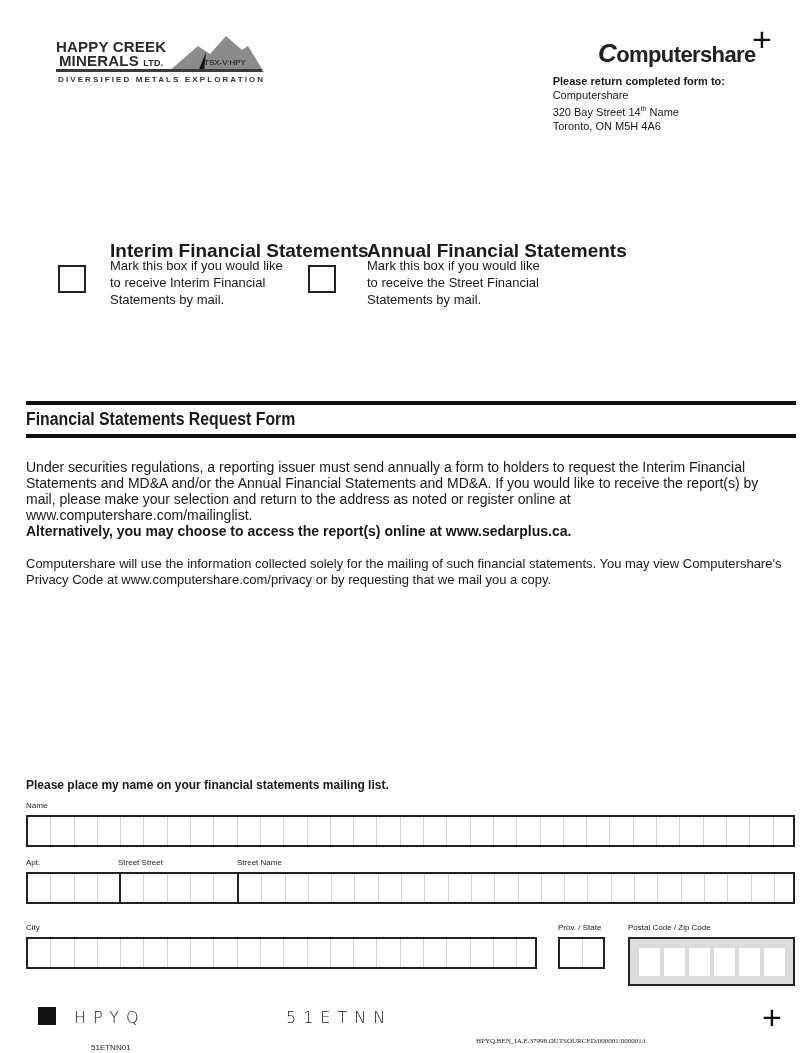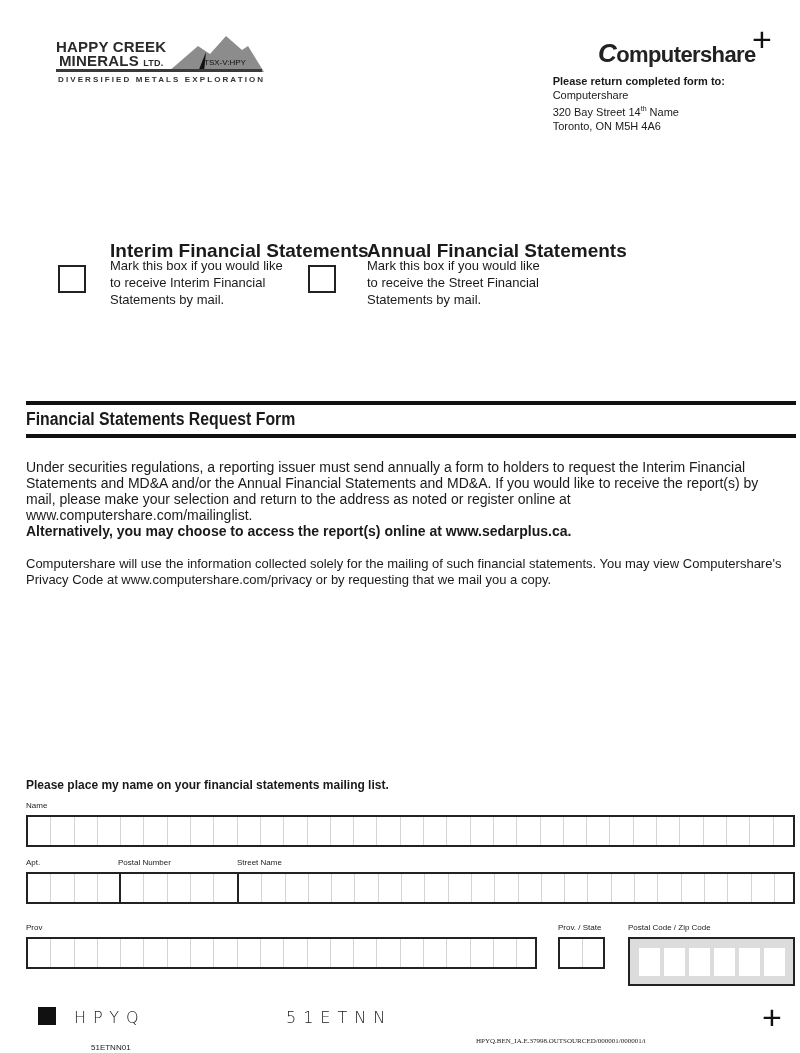--- a/index.html
+++ b/index.html
@@ -132,21 +132,21 @@
     <div class="cell" style="width: 23.3px;"></div>
     <div class="cell" style="width: 23.3px;"></div>
     <div class="cell" style="width: 23.3px;"></div>
     <div class="cell" style="width: 23.3px;"></div>
     <div class="cell" style="width: 23.3px;"></div>
     <div class="cell" style="width: 23.3px;"></div>
     <div class="cell" style="width: 23.3px;"></div>
   </div>
 
 <div class="abs lbl" style="left:26px; top:858px;">Apt.</div>
-<div class="abs lbl" style="left:118px; top:858px;">Postal Number</div>
+<div class="abs lbl" style="left:118px; top:858px;">Street Street</div>
 <div class="abs lbl" style="left:237px; top:858px;">Street Name</div>
 <div class="field" style="left:26px; top:872px; width:769px; height:32px;">
   <div class="seg" id="f-apt" style="width:93px;">
       <div class="cell" style="width: 23.3px;"></div>
       <div class="cell" style="width: 23.3px;"></div>
       <div class="cell" style="width: 23.3px;"></div>
       <div class="cell" style="width: 23.3px;"></div>
     </div>
   <div class="seg" id="f-stnum" style="width:118px;">
       <div class="cell" style="width: 23.3px;"></div>
@@ -176,21 +176,21 @@
       <div class="cell" style="width: 23.3px;"></div>
       <div class="cell" style="width: 23.3px;"></div>
       <div class="cell" style="width: 23.3px;"></div>
       <div class="cell" style="width: 23.3px;"></div>
       <div class="cell" style="width: 23.3px;"></div>
       <div class="cell" style="width: 23.3px;"></div>
       <div class="cell" style="width: 23.3px;"></div>
     </div>
 </div>
 
-<div class="abs lbl" style="left:26px; top:923px;">Prov</div>
+<div class="abs lbl" style="left:26px; top:923px;">City</div>
 <div class="field" id="f-city" style="left:26px; top:937px; width:511px; height:32px;">
     <div class="cell" style="width: 23.3px;"></div>
     <div class="cell" style="width: 23.3px;"></div>
     <div class="cell" style="width: 23.3px;"></div>
     <div class="cell" style="width: 23.3px;"></div>
     <div class="cell" style="width: 23.3px;"></div>
     <div class="cell" style="width: 23.3px;"></div>
     <div class="cell" style="width: 23.3px;"></div>
     <div class="cell" style="width: 23.3px;"></div>
     <div class="cell" style="width: 23.3px;"></div>

